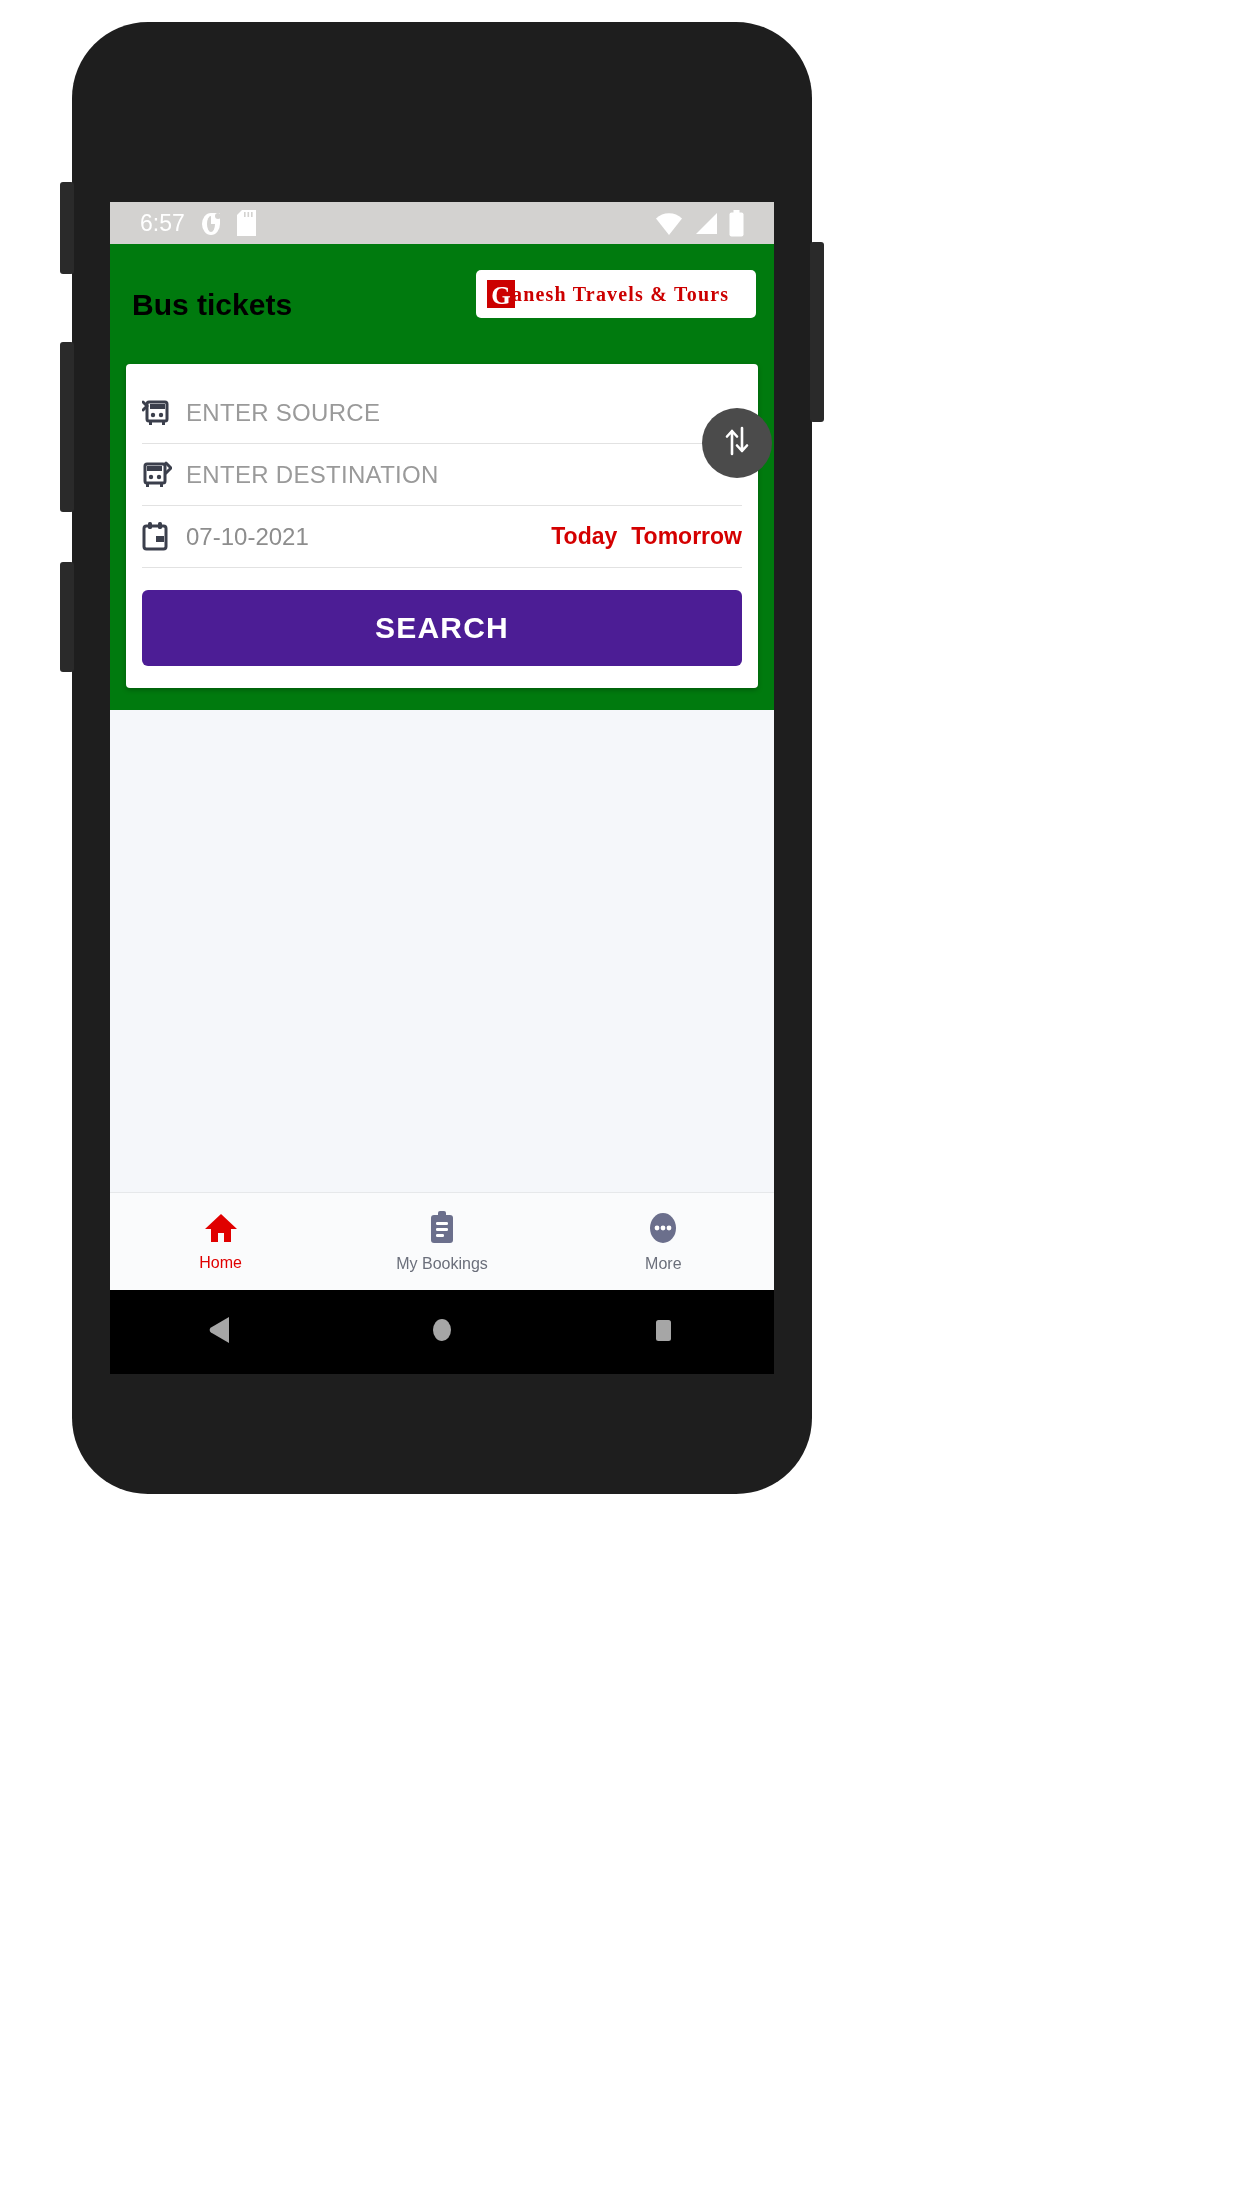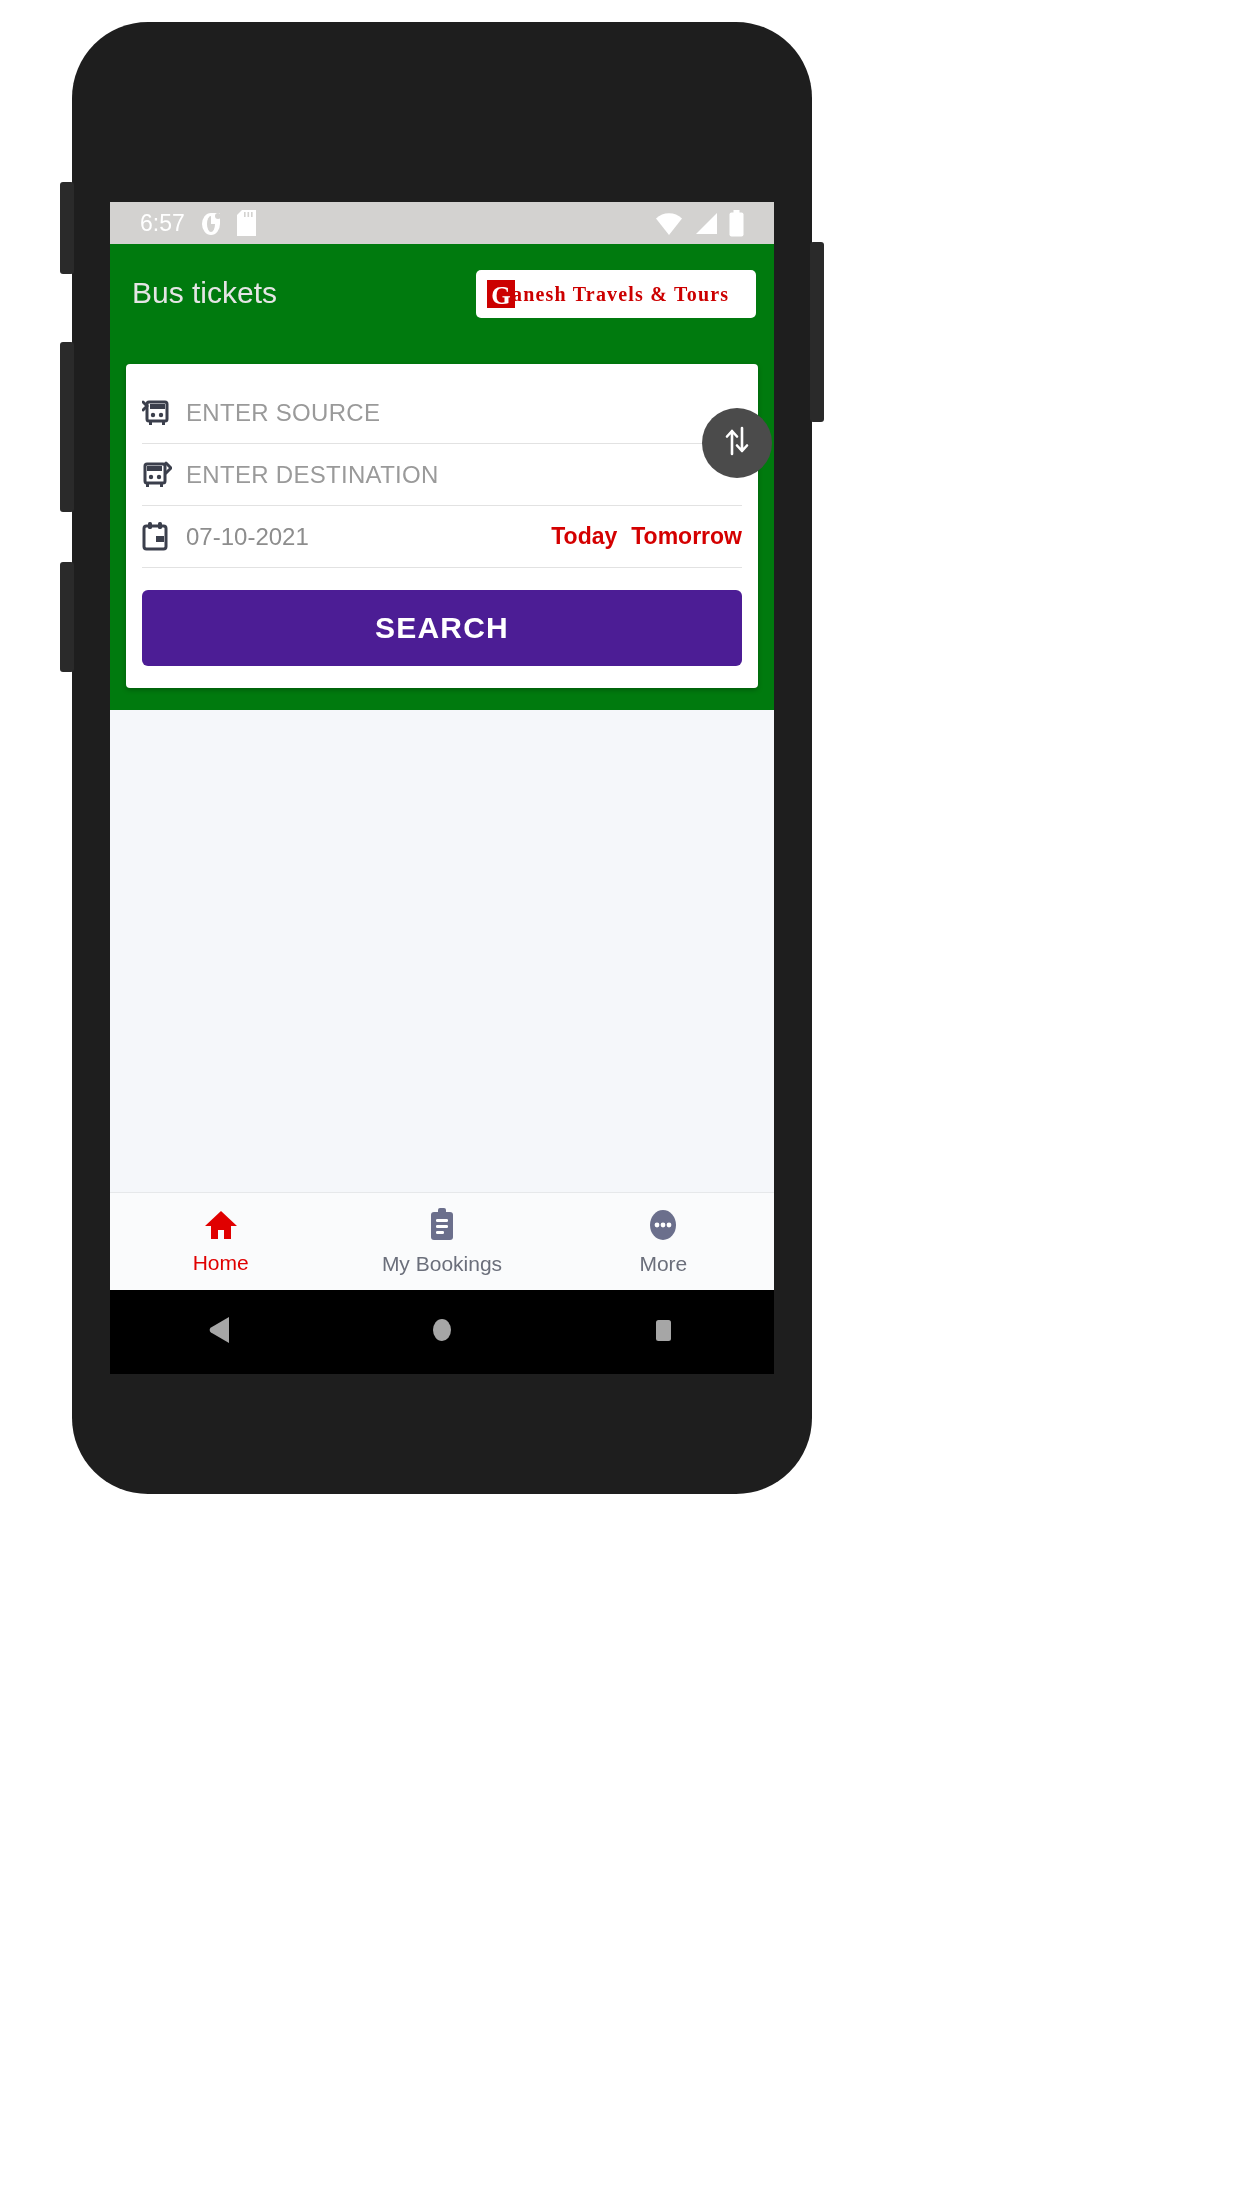--- a/index.html
+++ b/index.html
@@ -59,24 +59,24 @@
 
   
   #app-header{
     background:#007a0e;
     position:relative;
     padding-top:22px;
     height:120px;
   }
   #app-title{
     position:absolute;
-    left:22px; top:32px;
+    left:22px; top:44px;
     font-size:30px;
-    font-weight:normal;
-    color:#e5e5e5;
+    font-weight:bold;
+    color:#000000;
   }
   #brand-logo{
     position:absolute;
     right:18px; top:26px;
     width:280px; height:48px;
     background:#ffffff;
     border-radius:5px;
     display:flex;
     align-items:center;
     padding-left:11px;
@@ -195,21 +195,21 @@
   }
   .nav-item{
     flex:1;
     display:flex;
     flex-direction:column;
     align-items:center;
     justify-content:center;
     gap:6px;
     cursor:pointer;
   }
-  .nav-label{ font-size:21px; color:#6b6f7b; }
+  .nav-label{ font-size:16px; color:#6b6f7b; }
   .nav-item.active .nav-label{ color:#e00000; }
 
   
   #android-nav{
     height:84px;
     background:#000000;
     display:flex;
     align-items:center;
   }
   .soft-key{

